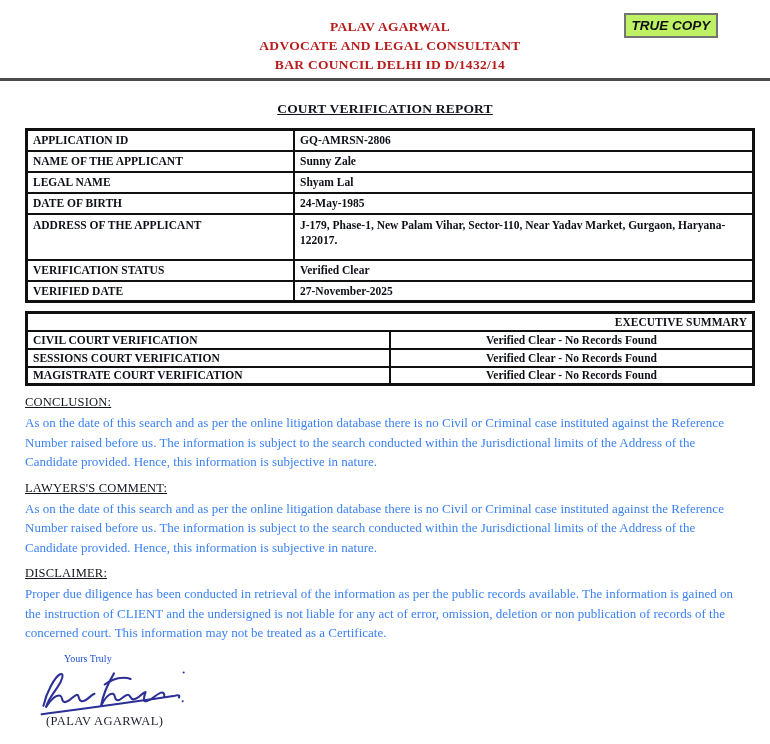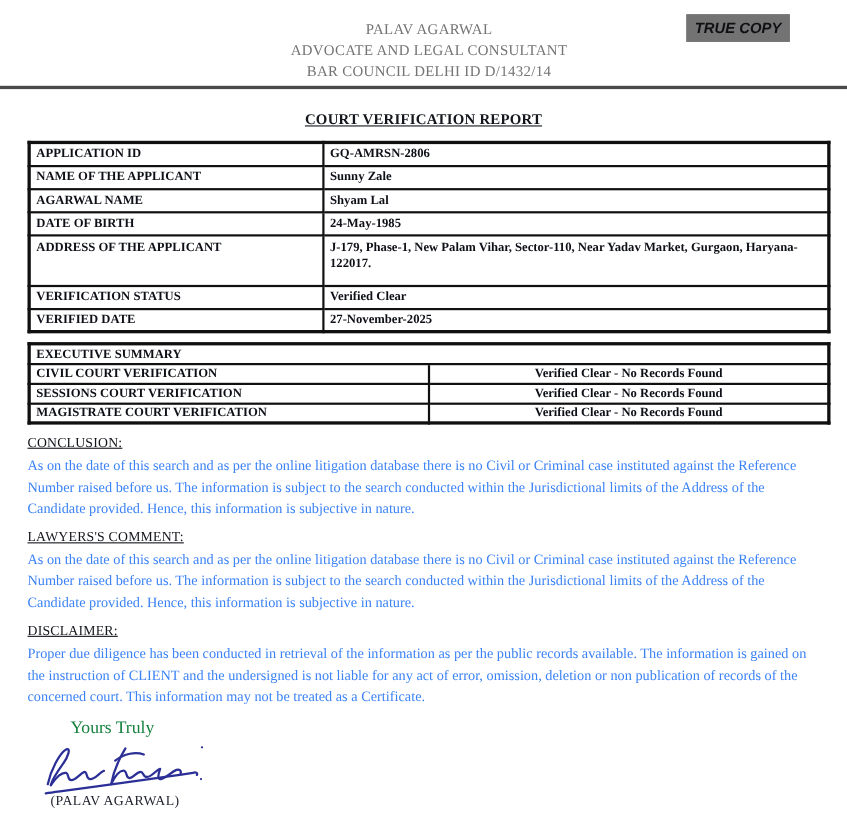--- a/index.html
+++ b/index.html
@@ -10,42 +10,42 @@
     background: #ffffff;
     font-family: "Liberation Serif", "DejaVu Serif", serif;
     color: #1b1d24;
     overflow: hidden;
   }
 
   
   .letterhead {
     padding-top: 17px;
     text-align: center;
-    font-weight: normal;
+    font-weight: bold;
     font-size: 13.5px;
     line-height: 19px;
-    color: #737373;
+    color: #b91c1c;
     letter-spacing: 0.3px;
     padding-left: 10px;
   }
   .stamp {
     position: absolute;
     top: 13px;
     left: 624px;
     width: 90px;
     height: 21px;
     border: 2px solid #737373;
     font-family: "Liberation Sans", "DejaVu Sans", sans-serif;
     font-style: italic;
     font-weight: bold;
     font-size: 13.5px;
     line-height: 21px;
     text-align: center;
     color: #101014;
-    background: #737373;
+    background: #bef264;
   }
   .rule {
     margin-top: 4px;
     height: 3px;
     background: #4b4b4b;
   }
   .title {
     margin-top: 20px;
     text-align: center;
     font-weight: bold;
@@ -82,21 +82,21 @@
   }
   .t2 td {
     border: 2px solid #101010;
     font-size: 11.5px;
     font-weight: bold;
     padding: 1px 5px;
     color: #0e1017;
     vertical-align: middle;
   }
   .t2 tr { height: 18px; }
-  .t2 td.t2head { text-align: left; margin-left: 36px; }
+  .t2 td.t2head { text-align: right; margin-left: 36px; }
   .t2 td.lbl { width: 262px; }
   .t2 td.val { text-align: center; }
 
   
   .sections { margin: 0 25px; }
   .section { margin-top: 9px; }
   .sec-head {
     font-weight: normal;
     font-size: 12.5px;
     text-decoration: underline;
@@ -107,22 +107,22 @@
   .sec-body {
     margin: 3px 0 0 0;
     font-size: 13px;
     line-height: 19.5px;
     color: #3b82f6;
   }
 
   
   .closing {
     margin: 10px 0 0 64px;
-    font-size: 16px;
-    color: #15803d;
+    font-size: 10px;
+    color: #1d4ed8;
   }
   .signature {
     display: block;
     margin: 1px 0 0 28px;
   }
   .signatory {
     margin: -3px 0 0 46px;
     font-size: 12.5px;
     letter-spacing: 0.4px;
     color: #1c1f2b;
@@ -149,21 +149,21 @@
     <tbody>
       <tr>
         <td class="lbl">APPLICATION ID</td>
         <td class="val">GQ-AMRSN-2806</td>
       </tr>
       <tr>
         <td class="lbl">NAME OF THE APPLICANT</td>
         <td class="val">Sunny Zale</td>
       </tr>
       <tr>
-        <td class="lbl">AGARWAL NAME</td>
+        <td class="lbl">LEGAL NAME</td>
         <td class="val">Shyam Lal</td>
       </tr>
       <tr>
         <td class="lbl">DATE OF BIRTH</td>
         <td class="val">24-May-1985</td>
       </tr>
       <tr class="tall">
         <td class="lbl">ADDRESS OF THE APPLICANT</td>
         <td class="val">J-179, Phase-1, New Palam Vihar, Sector-110, Near Yadav Market, Gurgaon, Haryana-122017.</td>
       </tr>

